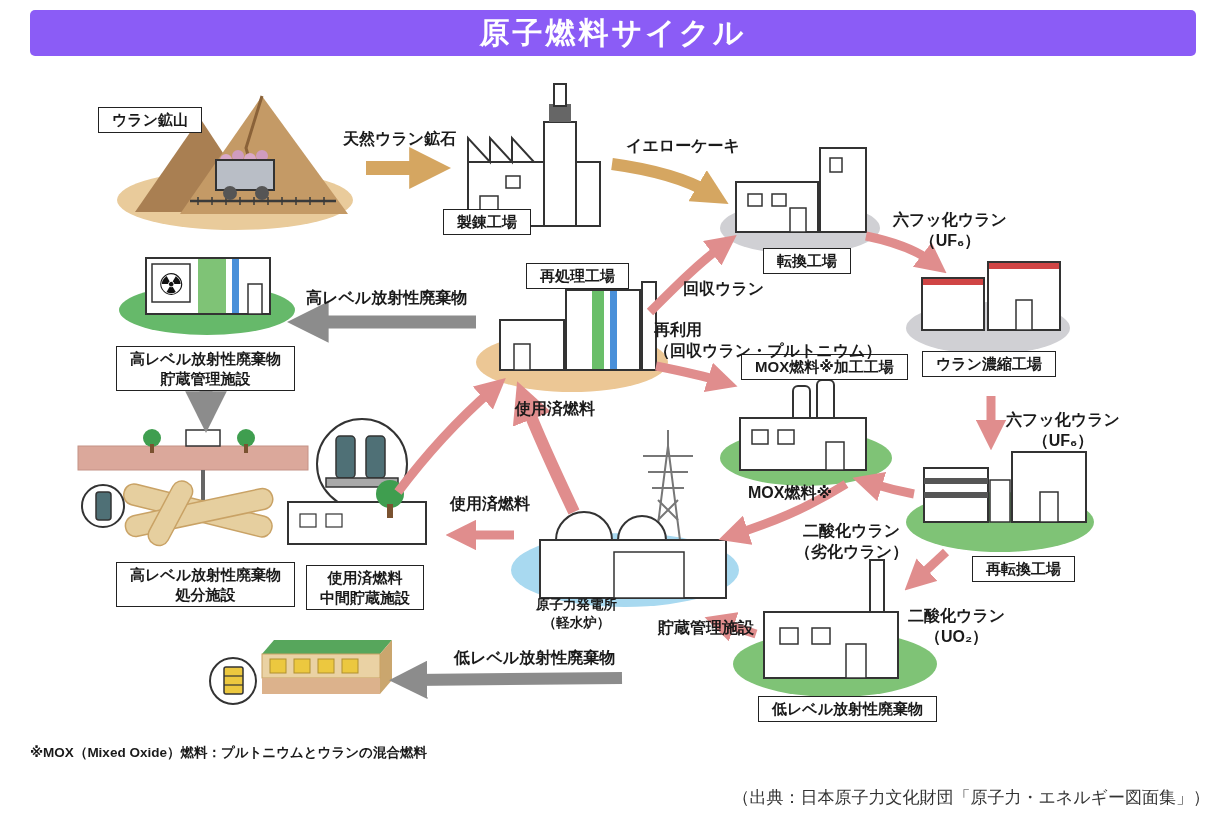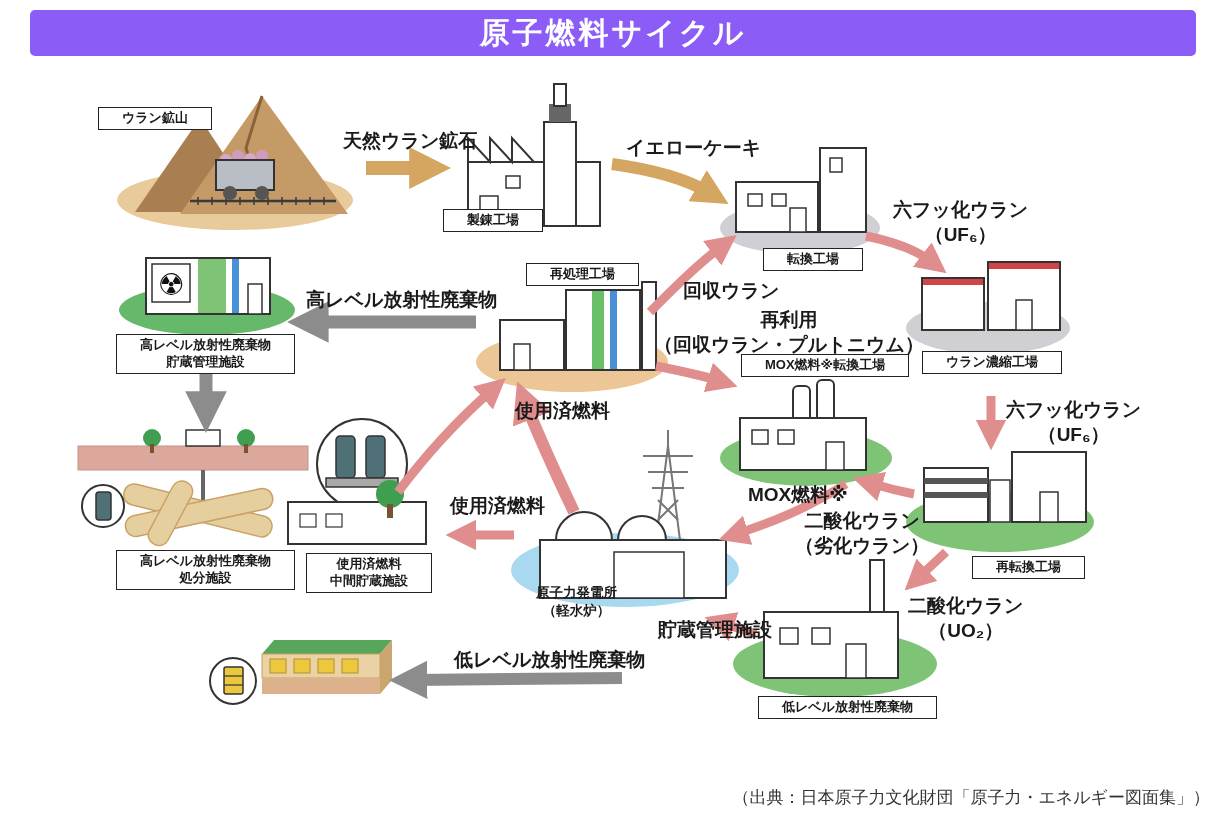--- a/index.html
+++ b/index.html
@@ -2,25 +2,25 @@
 <html><head>
 <meta charset="utf-8">
 <style>
   html,body{margin:0;padding:0;background:#fff;}
   .stage{position:relative;width:1226px;height:828px;background:#fff;overflow:hidden;
          font-family:"Liberation Sans","DejaVu Sans",sans-serif;}
   .title-bar{position:absolute;left:30px;top:10px;width:1166px;height:46px;background:#8b5cf6;
          border-radius:5px;display:flex;align-items:center;justify-content:center;
          color:#fff;font-size:30px;font-weight:700;letter-spacing:3px;}
   .diagram{position:absolute;left:0;top:0;}
-  .lbl{position:absolute;font-size:19px;line-height:1.3;font-weight:600;color:#1a1a1a;white-space:nowrap;}
-  .box{border:1.6px solid #222;background:#fff;padding:2px 23px;font-weight:700;font-size:13px;}
-  .two{text-align:center;}
+  .lbl{position:absolute;font-size:16px;line-height:1.3;font-weight:600;color:#1a1a1a;white-space:nowrap;}
+  .box{border:1.6px solid #222;background:#fff;padding:2px 13px;font-weight:700;font-size:15px;}
+  .two{text-align:center;margin-top:12px;}
   .two span{display:block;}
-  .left2{text-align:center;}
+  .left2{text-align:left;}
   .npp{font-weight:700;font-size:13.5px;}
   .footnote{position:absolute;left:30px;top:744px;font-size:13.5px;font-weight:600;color:#1a1a1a;}
   .source{position:absolute;right:16px;top:786px;font-size:17px;color:#333;font-weight:500;margin-left:26px;}
 </style>
 </head>
 <body>
 
 <div class="stage">
 
   <div class="title-bar">
@@ -228,21 +228,21 @@
       <path d="M206,374 L206,408" stroke="#8c8c8c" stroke-width="13" marker-end="url(#mgray)"></path>
       <path d="M622,678 L412,680" stroke="#8c8c8c" stroke-width="12" marker-end="url(#mgray)"></path>
     </g>
   </svg>
 
   <div class="lbl box" style="left:98px;top:107px">ウラン鉱山</div>
   <div class="lbl box" style="left:443px;top:209px">製錬工場</div>
   <div class="lbl box" style="left:763px;top:248px">転換工場</div>
   <div class="lbl box" style="left:922px;top:351px">ウラン濃縮工場</div>
   <div class="lbl box" style="left:526px;top:263px">再処理工場</div>
-  <div class="lbl box" style="left:741px;top:354px">MOX燃料※転換工場</div>
+  <div class="lbl box" style="left:741px;top:354px">MOX燃料※加工工場</div>
   <div class="lbl box" style="left:972px;top:556px">再転換工場</div>
   <div class="lbl box" style="left:758px;top:696px">低レベル放射性廃棄物</div>
 
   <div class="lbl box two" style="left:116px;top:334px">
     <span>高レベル放射性廃棄物</span>
     <span>貯蔵管理施設</span>
   </div>
   <div class="lbl box two" style="left:116px;top:550px">
     <span>高レベル放射性廃棄物</span>
     <span>処分施設</span>
@@ -280,15 +280,16 @@
   </div>
   <div class="lbl two" style="left:908px;top:594px">
     <span>二酸化ウラン</span>
     <span>（UO₂）</span>
   </div>
   <div class="lbl two npp" style="left:536px;top:584px">
     <span>原子力発電所</span>
     <span>（軽水炉）</span>
   </div>
 
+  <div class="footnote">※MOX（Mixed Oxide）燃料：プルトニウムとウランの混合燃料</div>
   <div class="source">（出典：日本原子力文化財団「原子力・エネルギー図面集」）</div>
 
 </div>
 
 </body></html>

